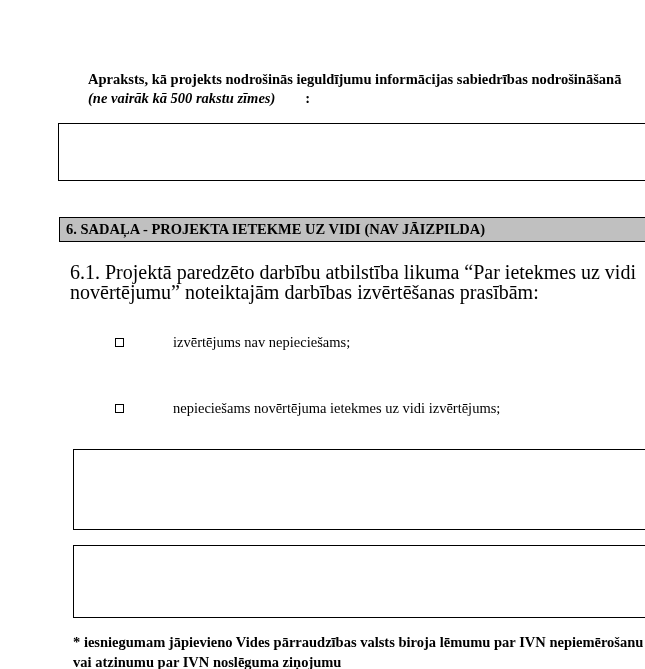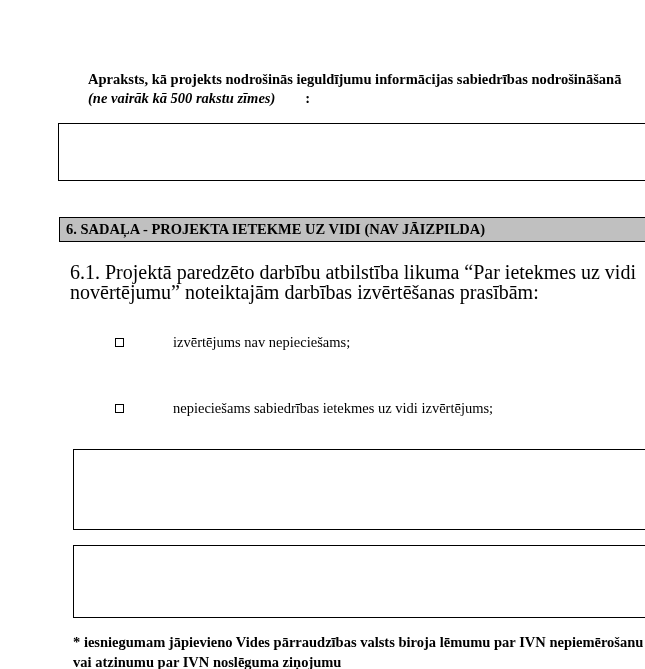--- a/index.html
+++ b/index.html
@@ -105,21 +105,21 @@
 
   <div class="para para-61">6.1.   Projektā paredzēto darbību atbilstība likuma “Par ietekmes uz vidi novērtējumu” noteiktajām darbības izvērtēšanas prasībām:</div>
 
   <ul class="options">
     <li class="option-row">
       <span class="checkbox"></span>
       <span>izvērtējums nav nepieciešams;</span>
     </li>
     <li class="option-row">
       <span class="checkbox"></span>
-      <span>nepieciešams sabiedrības ietekmes uz vidi izvērtējums;</span>
+      <span>nepieciešams novērtējuma ietekmes uz vidi izvērtējums;</span>
     </li>
   </ul>
 
 
   <textarea class="textbox box-2" placeholder="" style=""></textarea>
 
 
   <textarea class="textbox box-3" placeholder="" style=""></textarea>
 
   <div class="footnote">* iesniegumam jāpievieno Vides pārraudzības valsts biroja lēmumu par IVN nepiemērošanu vai atzinumu par IVN noslēguma ziņojumu</div>

